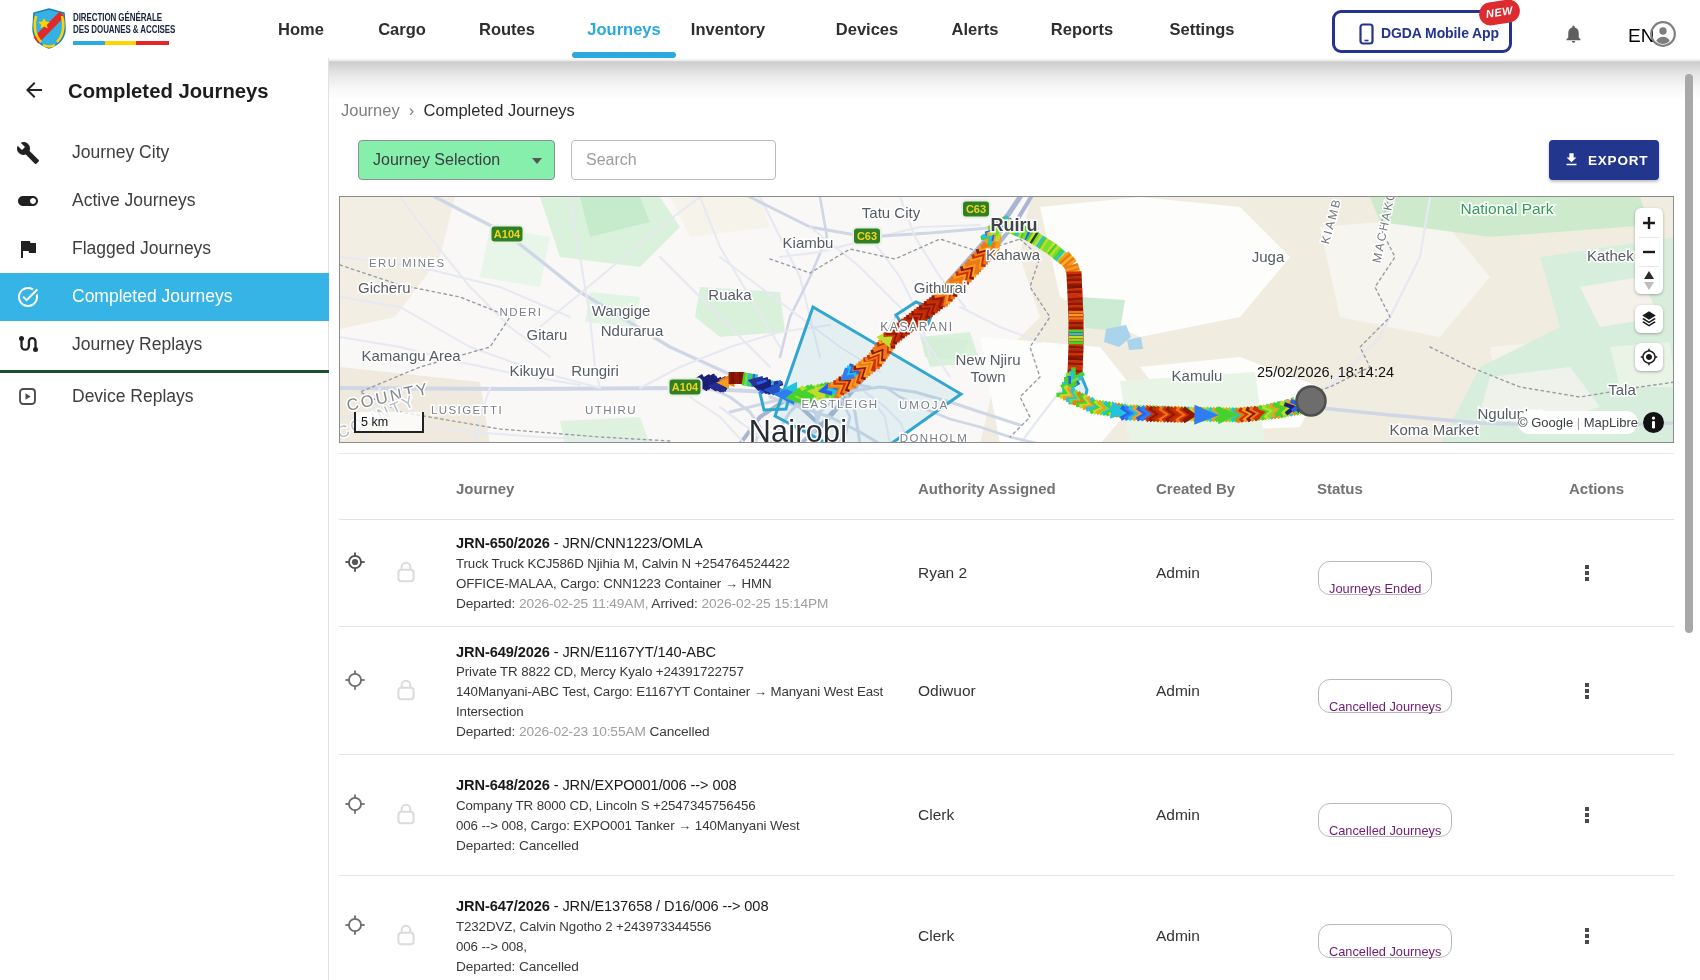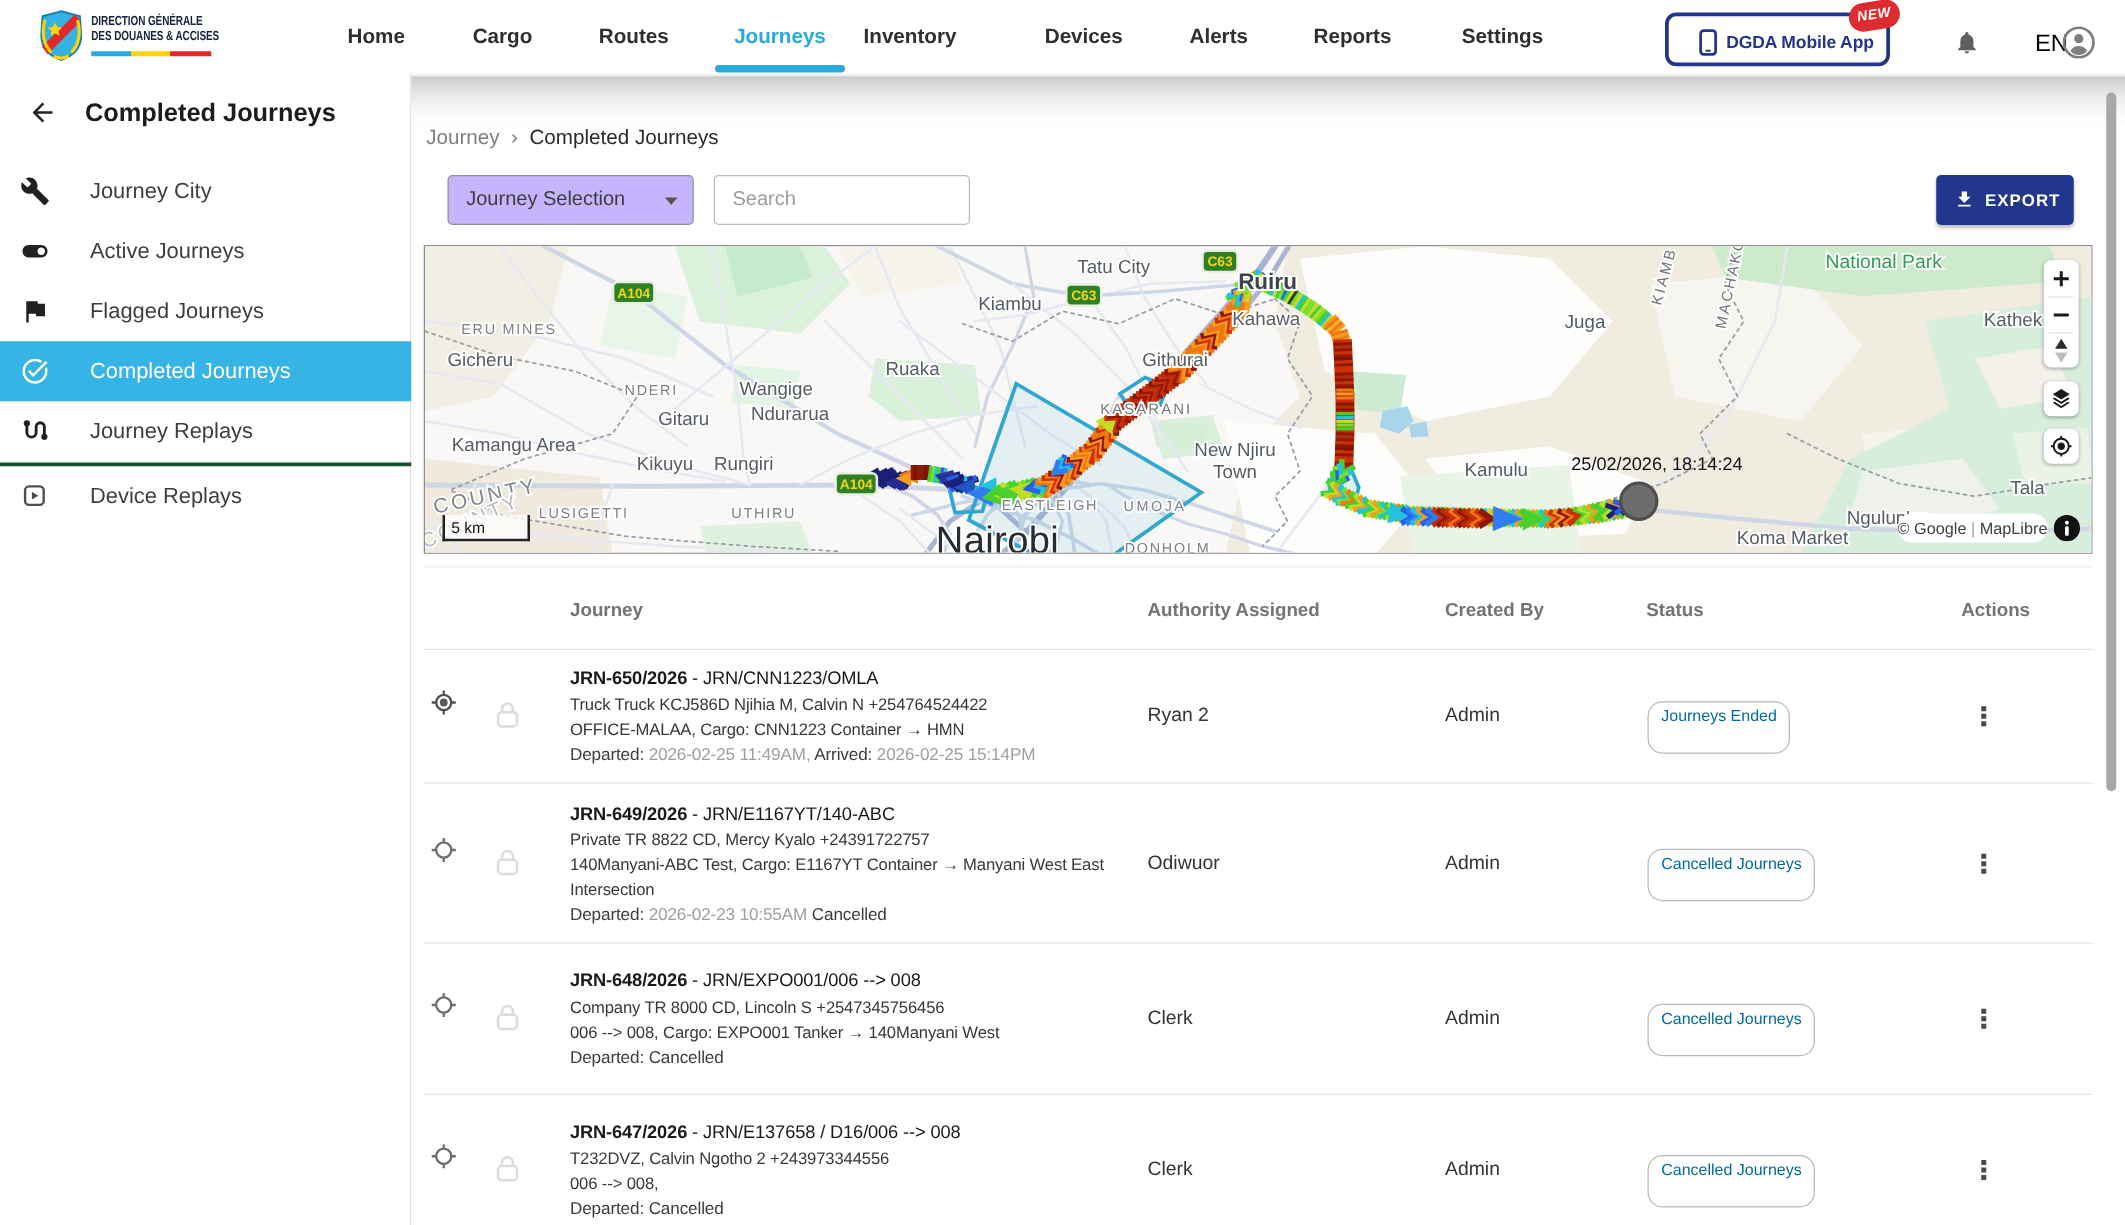--- a/index.html
+++ b/index.html
@@ -27,21 +27,21 @@
 #side-head{position:absolute;left:0;top:18px;width:329px;height:36px;}
 #side-head .arrow{position:absolute;left:22px;top:2px;}
 #side-head .ttl{position:absolute;left:68px;top:4px;font-size:20.3px;font-weight:bold;color:#1c1c1c;}
 .sitem{position:absolute;left:0;width:329px;height:48px;}
 .sitem .ic{position:absolute;left:16px;top:12px;width:24px;height:24px;}
 .sitem .tx{position:absolute;left:72px;top:13px;font-size:17.5px;color:#3e3e3e;}
 .sitem.sel{background:#36b4e5;}
 .sitem.sel .tx{color:#fff;}
 .sitem.div{border-top:3px solid #14532d;}
 
-#jsel{position:absolute;left:358px;top:140px;width:197px;height:40px;border:1px solid #8f8f8f;border-radius:4px;background:#c4b5fd;}
+#jsel{position:absolute;left:358px;top:140px;width:197px;height:40px;border:1px solid #8f8f8f;border-radius:4px;background:#86efac;}
 #jsel .lbl{position:absolute;left:14px;top:10px;font-size:16px;color:#3d3d3d;}
 #jsel .car{position:absolute;right:12px;top:17px;width:0;height:0;border-left:5px solid transparent;border-right:5px solid transparent;border-top:6px solid #555;}
 #srch{position:absolute;left:571px;top:140px;width:205px;height:40px;border:1px solid #bdbdbd;border-radius:4px;background:#fff;}
 #srch .lbl{position:absolute;left:14px;top:10px;font-size:16px;color:#9c9c9c;}
 #export{position:absolute;left:1549px;top:140px;width:110px;height:40px;background:#23368e;border-radius:4px;box-shadow:0 2px 3px rgba(0,0,0,.25);}
 #export .lbl{position:absolute;left:39px;top:13px;font-size:13.5px;font-weight:bold;color:#fff;letter-spacing:0.8px;}
 
 #map{position:absolute;left:339px;top:196px;width:1335px;height:247px;border:1px solid #8c8c8c;overflow:hidden;background:#f7f5f1;}
 .mctl{position:absolute;background:#fff;border-radius:6px;box-shadow:0 1px 3px rgba(0,0,0,.3);}
 #zoomctl{left:1295px;top:11px;width:28px;height:86px;}
@@ -57,21 +57,21 @@
 #tbl{position:absolute;left:339px;top:453px;width:1335px;height:527px;}
 .thead{position:absolute;left:0;top:0;width:1335px;height:67px;border-top:1px solid #e9e9e9;border-bottom:1px solid #e2e2e2;}
 .th{position:absolute;top:26px;font-size:15px;font-weight:bold;color:#737373;}
 .trow{position:absolute;left:0;width:1335px;border-bottom:1px solid #e5e5e5;}
 .jtitle{font-size:14.6px;color:#191919;letter-spacing:-0.1px;}
 .jtitle b{font-weight:bold;}
 .jline{font-size:13.3px;color:#383838;letter-spacing:-0.1px;}
 .jdep{font-size:13.7px;color:#3c3c3c;letter-spacing:-0.1px;}
 .jdep span{color:#9e9e9e;}
 .cell{position:absolute;font-size:15.5px;color:#333;}
-.pill{position:absolute;height:42px;border:1px solid #b9b9b9;border-radius:12px;font-size:12.8px;color:#0369a1;line-height:22px;padding:0 10px;white-space:nowrap;}
+.pill{position:absolute;height:24px;border:1px solid #b9b9b9;border-radius:12px;font-size:12.8px;color:#701a75;line-height:22px;padding:16px 10px;white-space:nowrap;}
 .dots{position:absolute;left:1246px;width:4px;}
 .dots i{display:block;width:3.6px;height:3.6px;background:#4a4a4a;margin-bottom:2.6px;}
 #scrollbar{position:absolute;left:1685px;top:74px;width:8px;height:559px;background:#a8a8a8;border-radius:4px;z-index:40;}
 .halo{paint-order:stroke;stroke:#ffffff;stroke-width:3px;}
 </style></head><body>
 
 <div id="band"></div>
 <div id="crumbs">Journey&nbsp; › &nbsp;<b>Completed Journeys</b></div>
 <div id="topbar">
  <svg class="abs" style="left:31px;top:8px" width="36" height="41" viewBox="0 0 36 41">

